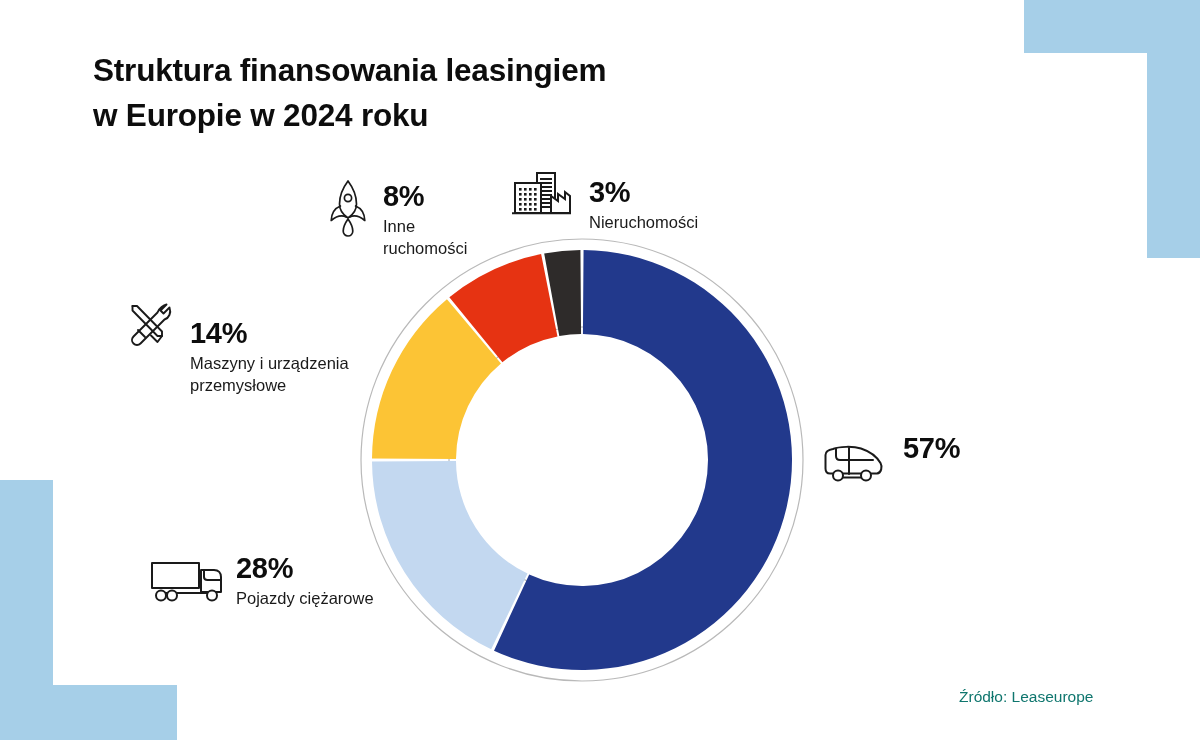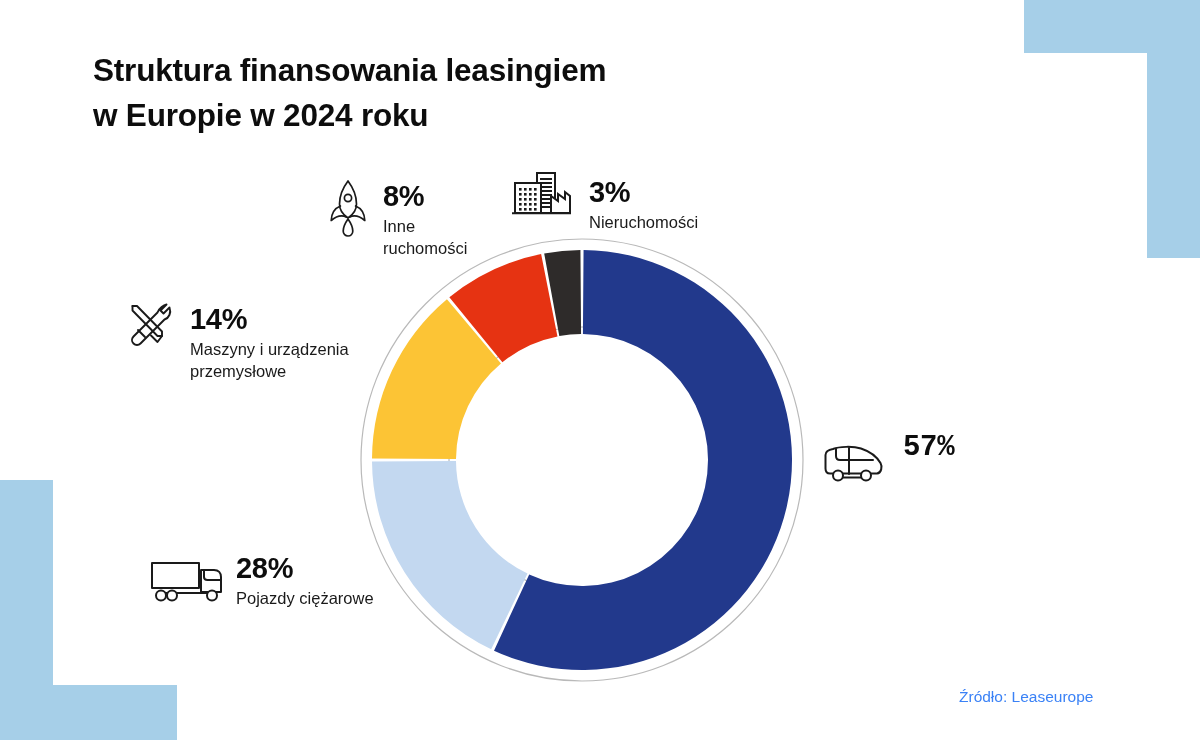--- a/index.html
+++ b/index.html
@@ -77,36 +77,36 @@
     line-height: 0;
   }
 
   
   #callout-inne     { left: 383px; top: 180px; }
   #ico-inne         { left: 328px; top: 177px; }
 
   #callout-nieruch  { left: 589px; top: 176px; }
   #ico-nieruch      { left: 510px; top: 170px; }
 
-  #callout-maszyny  { left: 190px; top: 303px; }
+  #callout-maszyny  { left: 190px; top: 317px; }
   #ico-maszyny      { left: 126px; top: 300px; }
 
   #callout-pojazdy  { left: 236px; top: 552px; width: 240px; }
   #ico-pojazdy      { left: 150px; top: 558px; }
 
-  #callout-samoch   { left: 903px; top: 432px; font-family: Liberation Mono, monospace; }
+  #callout-samoch   { left: 903px; top: 432px; }
   #ico-samoch       { left: 823px; top: 443px; }
 
   
   .source {
     position: absolute;
     left: 959px;
     top: 688px;
     font-size: 15.5px;
-    color: #3b82f6;
+    color: #0f766e;
   }
 </style>
 </head>
 <body>
 
 <div id="page">
 
   <div class="deco deco-tr-h"></div>
   <div class="deco deco-tr-v"></div>
   <div class="deco deco-bl-v"></div>

